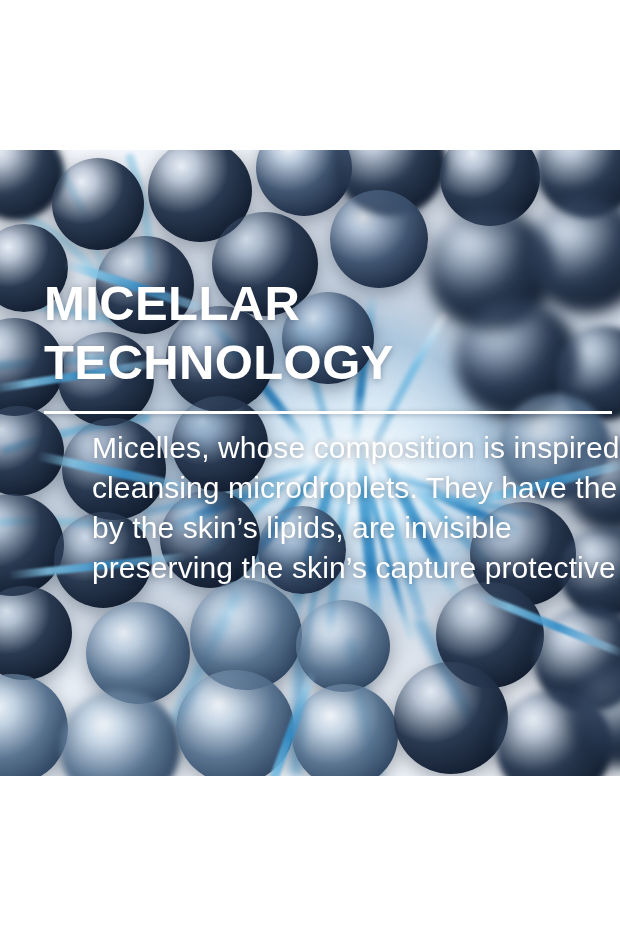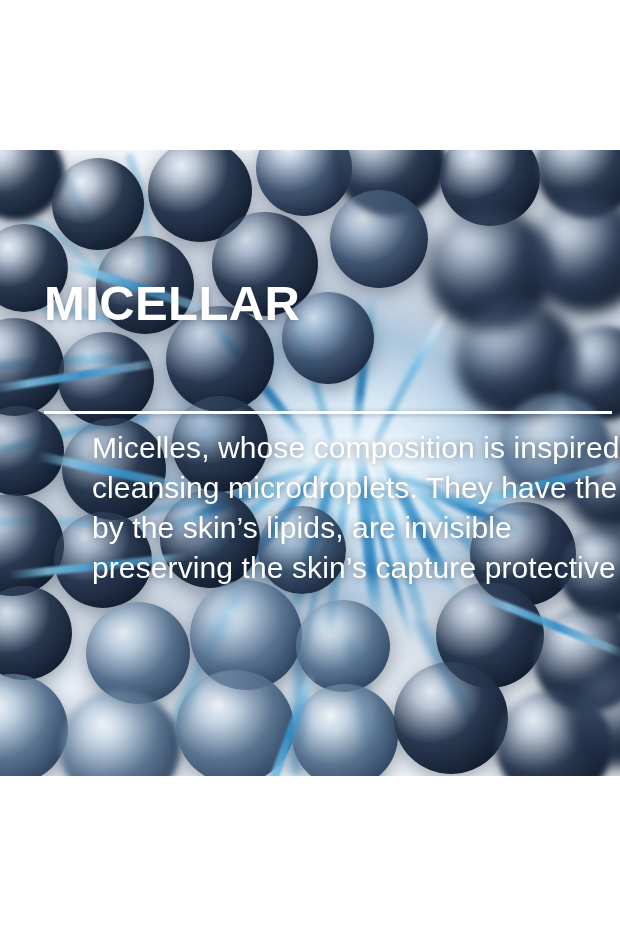--- a/index.html
+++ b/index.html
@@ -282,20 +282,21 @@
     </div>
   </div>
 
   <div class="band top"></div>
   <div class="band bottom"></div>
 
   <div class="overlay">
 
     <h1 class="title">
       <span class="ln">MICELLAR</span>
+      <span class="ln">TECHNOLOGY</span>
     </h1>
 
     <div class="rule"></div>
 
     <p class="body">
       <span class="ln">Micelles, whose composition is inspired</span>
       <span class="ln">cleansing microdroplets. They have the</span>
       <span class="ln">by the skin’s lipids, are invisible</span>
       <span class="ln">preserving the skin’s capture protective</span>
     </p>

